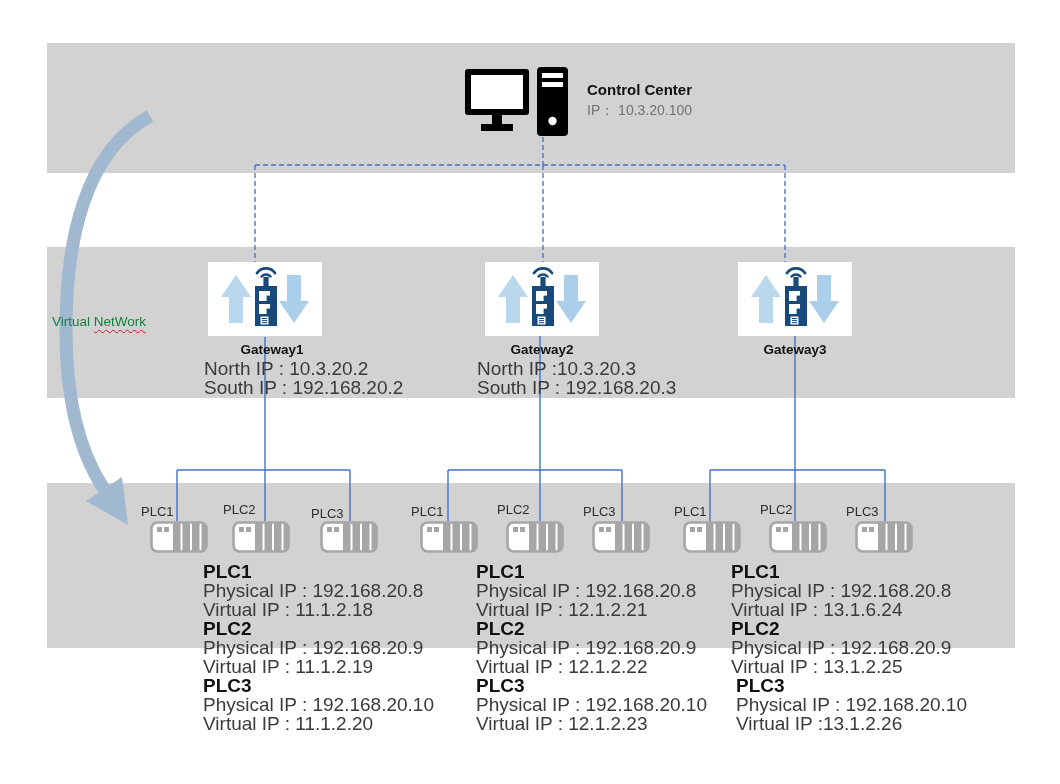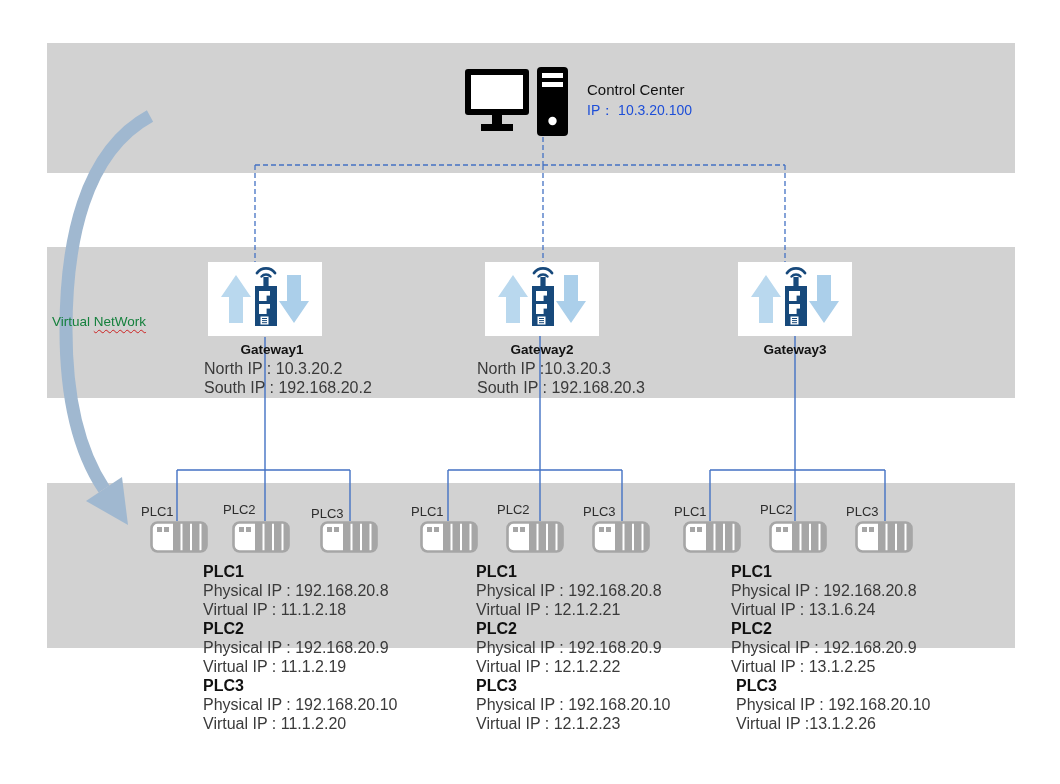--- a/index.html
+++ b/index.html
@@ -2,24 +2,24 @@
 <html><head>
 <meta charset="utf-8">
 <style>
   html,body{margin:0;padding:0;background:#fff;}
   .canvas{position:relative;width:1060px;height:784px;background:#fff;overflow:hidden;
           font-family:"Liberation Sans",sans-serif;color:#1a1a1a;}
   .abs{position:absolute;}
   .band{position:absolute;background:#D2D2D2;}
   .overlay{position:absolute;left:0;top:0;pointer-events:none;}
   .title{font-size:15px;font-weight:bold;color:#111;white-space:nowrap;}
-  .cc-title{font-size:15px;font-weight:normal;line-height:21px;color:#111;white-space:nowrap;}
-  .cc-ip{font-size:14px;line-height:20px;color:#1d4ed8;white-space:nowrap;}
+  .cc-title{font-size:15px;font-weight:bold;line-height:21px;color:#111;white-space:nowrap;}
+  .cc-ip{font-size:14px;line-height:20px;color:#737373;white-space:nowrap;}
   .gw-name{font-size:13.5px;font-weight:bold;text-align:center;color:#111;white-space:nowrap;}
-  .line{font-size:16px;line-height:19px;color:#3a3a3a;white-space:nowrap;}
+  .line{font-size:19px;line-height:19px;color:#3a3a3a;white-space:nowrap;}
   .line.bold{font-weight:bold;color:#111;}
   .plc-tag{font-size:13px;color:#2d2d2d;white-space:nowrap;}
   .vnet{font-size:13.5px;color:#15803d;white-space:nowrap;}
   .vnet .wavy{text-decoration:underline wavy #cc2222;text-decoration-thickness:1px;text-underline-offset:3px;}
   svg{display:block;}
 </style>
 </head>
 <body>
 
 <div class="canvas">

